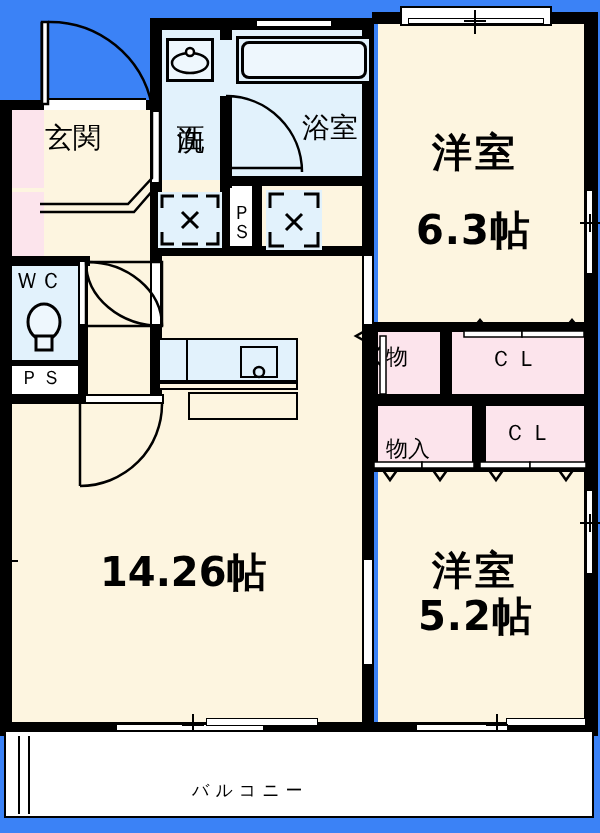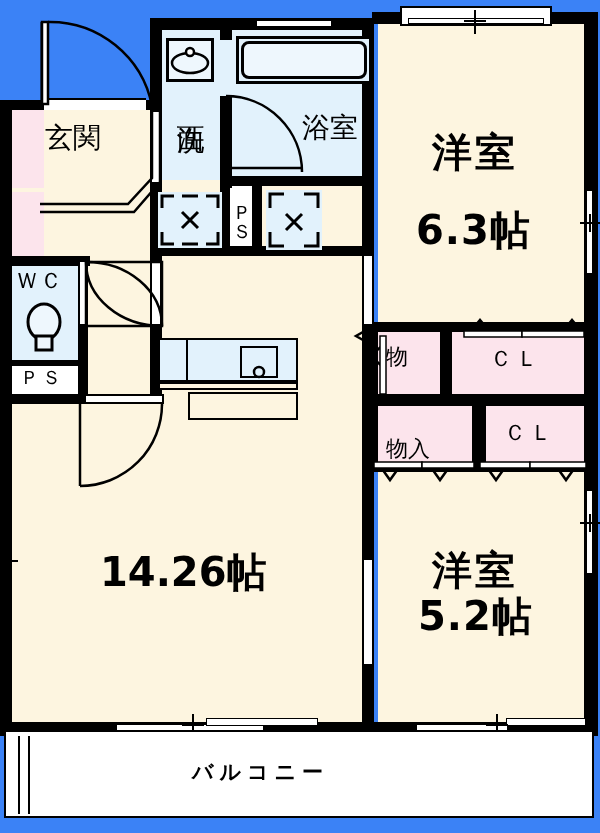--- a/index.html
+++ b/index.html
@@ -20,21 +20,21 @@
   .lbl{position:absolute;color:#000;line-height:1;white-space:nowrap;
        font-family:"DejaVu Sans","Liberation Sans",sans-serif;}
   .big{font-size:40px;font-weight:600;letter-spacing:3px;}
   .num{font-size:40px;font-weight:600;letter-spacing:1px;}
   .med{font-size:28px;font-weight:500;}
   .sm{font-size:22px;font-weight:500;}
   .xs{font-size:19px;font-weight:500;}
   .vert{writing-mode:vertical-rl;text-orientation:upright;}
   .ldk{font-size:40px;font-weight:700;letter-spacing:8px;}
   .ldknum{font-size:40px;font-weight:700;letter-spacing:0px;}
-  .balc{font-size:21px;font-weight:700;letter-spacing:6px;}
+  .balc{font-size:17px;font-weight:400;letter-spacing:6px;margin-top:20px;}
   
   .ob{position:absolute;box-sizing:border-box;border:3px solid #000;}
   .ob2{position:absolute;box-sizing:border-box;border:2px solid #000;}
   svg{position:absolute;overflow:visible;}
 </style>
 </head>
 <body>
 
 <div id="plan">
 

